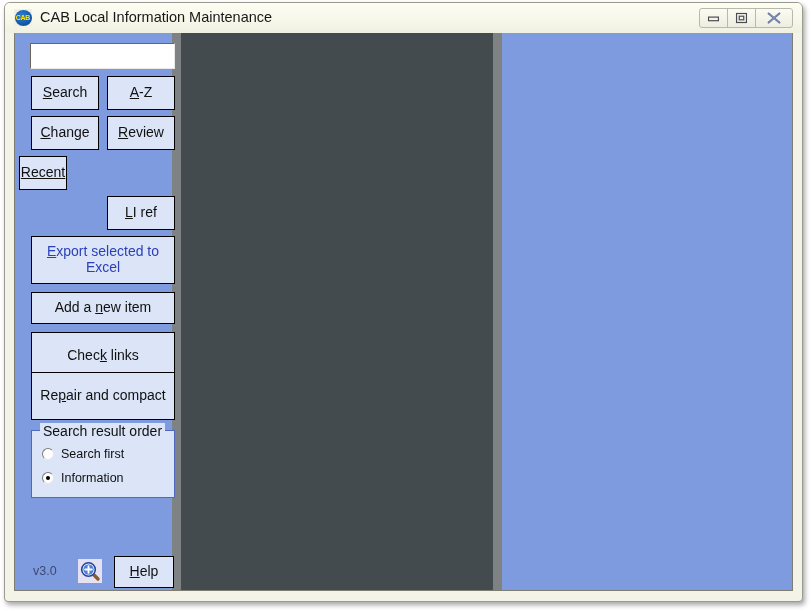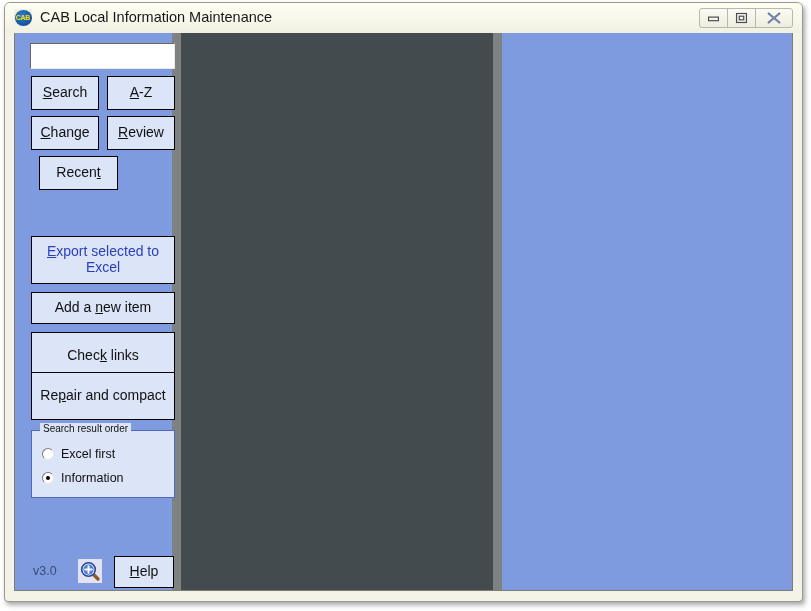--- a/index.html
+++ b/index.html
@@ -161,21 +161,21 @@
     padding: 0 2px;
     user-select: none;
   }
   .btn u { text-decoration: underline; }
   .btn.blue-text { color: #2b3fb8; }
 
   #btn-search  { left: 16px;  top: 43px;  width: 68px; height: 34px; justify-content: center; }
   #btn-az      { left: 92px;  top: 43px;  width: 68px; height: 34px; }
   #btn-change  { left: 16px;  top: 83px;  width: 68px; height: 34px; }
   #btn-review  { left: 92px;  top: 83px;  width: 68px; height: 34px; }
-  #btn-recent  { left: 24px;  top: 123px; width: 79px; height: 34px; }
+  #btn-recent  { left: 4px;  top: 123px; width: 48px; height: 34px; text-decoration: underline; }
   #btn-dbid    { left: 16px;  top: 163px; width: 68px; height: 34px; }
   #btn-liref   { left: 92px;  top: 163px; width: 68px; height: 34px; }
   #btn-export  { left: 16px;  top: 203px; width: 144px; height: 48px; }
   #btn-addnew  { left: 16px;  top: 259px; width: 144px; height: 32px; }
   #btn-check   { left: 16px;  top: 299px; width: 144px; height: 48px; }
   #btn-repair  { left: 16px;  top: 339px; width: 144px; height: 48px; }
   #btn-help    { left: 99px;  top: 523px; width: 60px; height: 32px; }
 
   
   #group-order {
@@ -184,21 +184,21 @@
     width: 144px; height: 68px;
     border: 1px solid #4d6abf;
     background: #dbe5f7;
     box-sizing: border-box;
   }
   #group-order-legend {
     position: absolute;
     left: 8px; top: -8px;
     background: #dbe5f7;
     padding: 0 3px;
-    font-size: 10px;
+    font-size: 14px;
     color: #101010;
     white-space: nowrap;
   }
   .radio-row {
     position: absolute;
     left: 10px;
     display: flex;
     align-items: center;
     cursor: default;
     user-select: none;
@@ -297,39 +297,42 @@
         </div>
       <div class="btn" id="btn-change">
           <span><u>C</u>hange</span>
         </div>
       <div class="btn" id="btn-review">
           <span><u>R</u>eview</span>
         </div>
       <div class="btn" id="btn-recent">
           <span>Recen<u>t</u></span>
         </div>
+      <div class="btn" id="btn-liref">
+          <span><u>L</u>I ref</span>
+        </div>
       <div class="btn blue-text" id="btn-export">
           <span><u>E</u>xport selected to Excel</span>
         </div>
       <div class="btn" id="btn-addnew">
           <span>Add a <u>n</u>ew item</span>
         </div>
       <div class="btn" id="btn-check">
           <span>Chec<u>k</u> links</span>
         </div>
       <div class="btn" id="btn-repair">
           <span>Re<u>p</u>air and compact</span>
         </div>
 
       <div id="group-order">
         <div id="group-order-legend">Search result order</div>
 
         <div class="radio-row" id="radio-latest">
           <span class="radio-mark"></span>
-          <span class="lbl">Excel first</span>
+          <span class="lbl">Search first</span>
         </div>
 
         <div class="radio-row" id="radio-alpha">
           <span class="radio-mark checked"></span>
           <span class="lbl">Information</span>
         </div>
       </div>
 
       <div id="version-label">v3.0</div>
 

